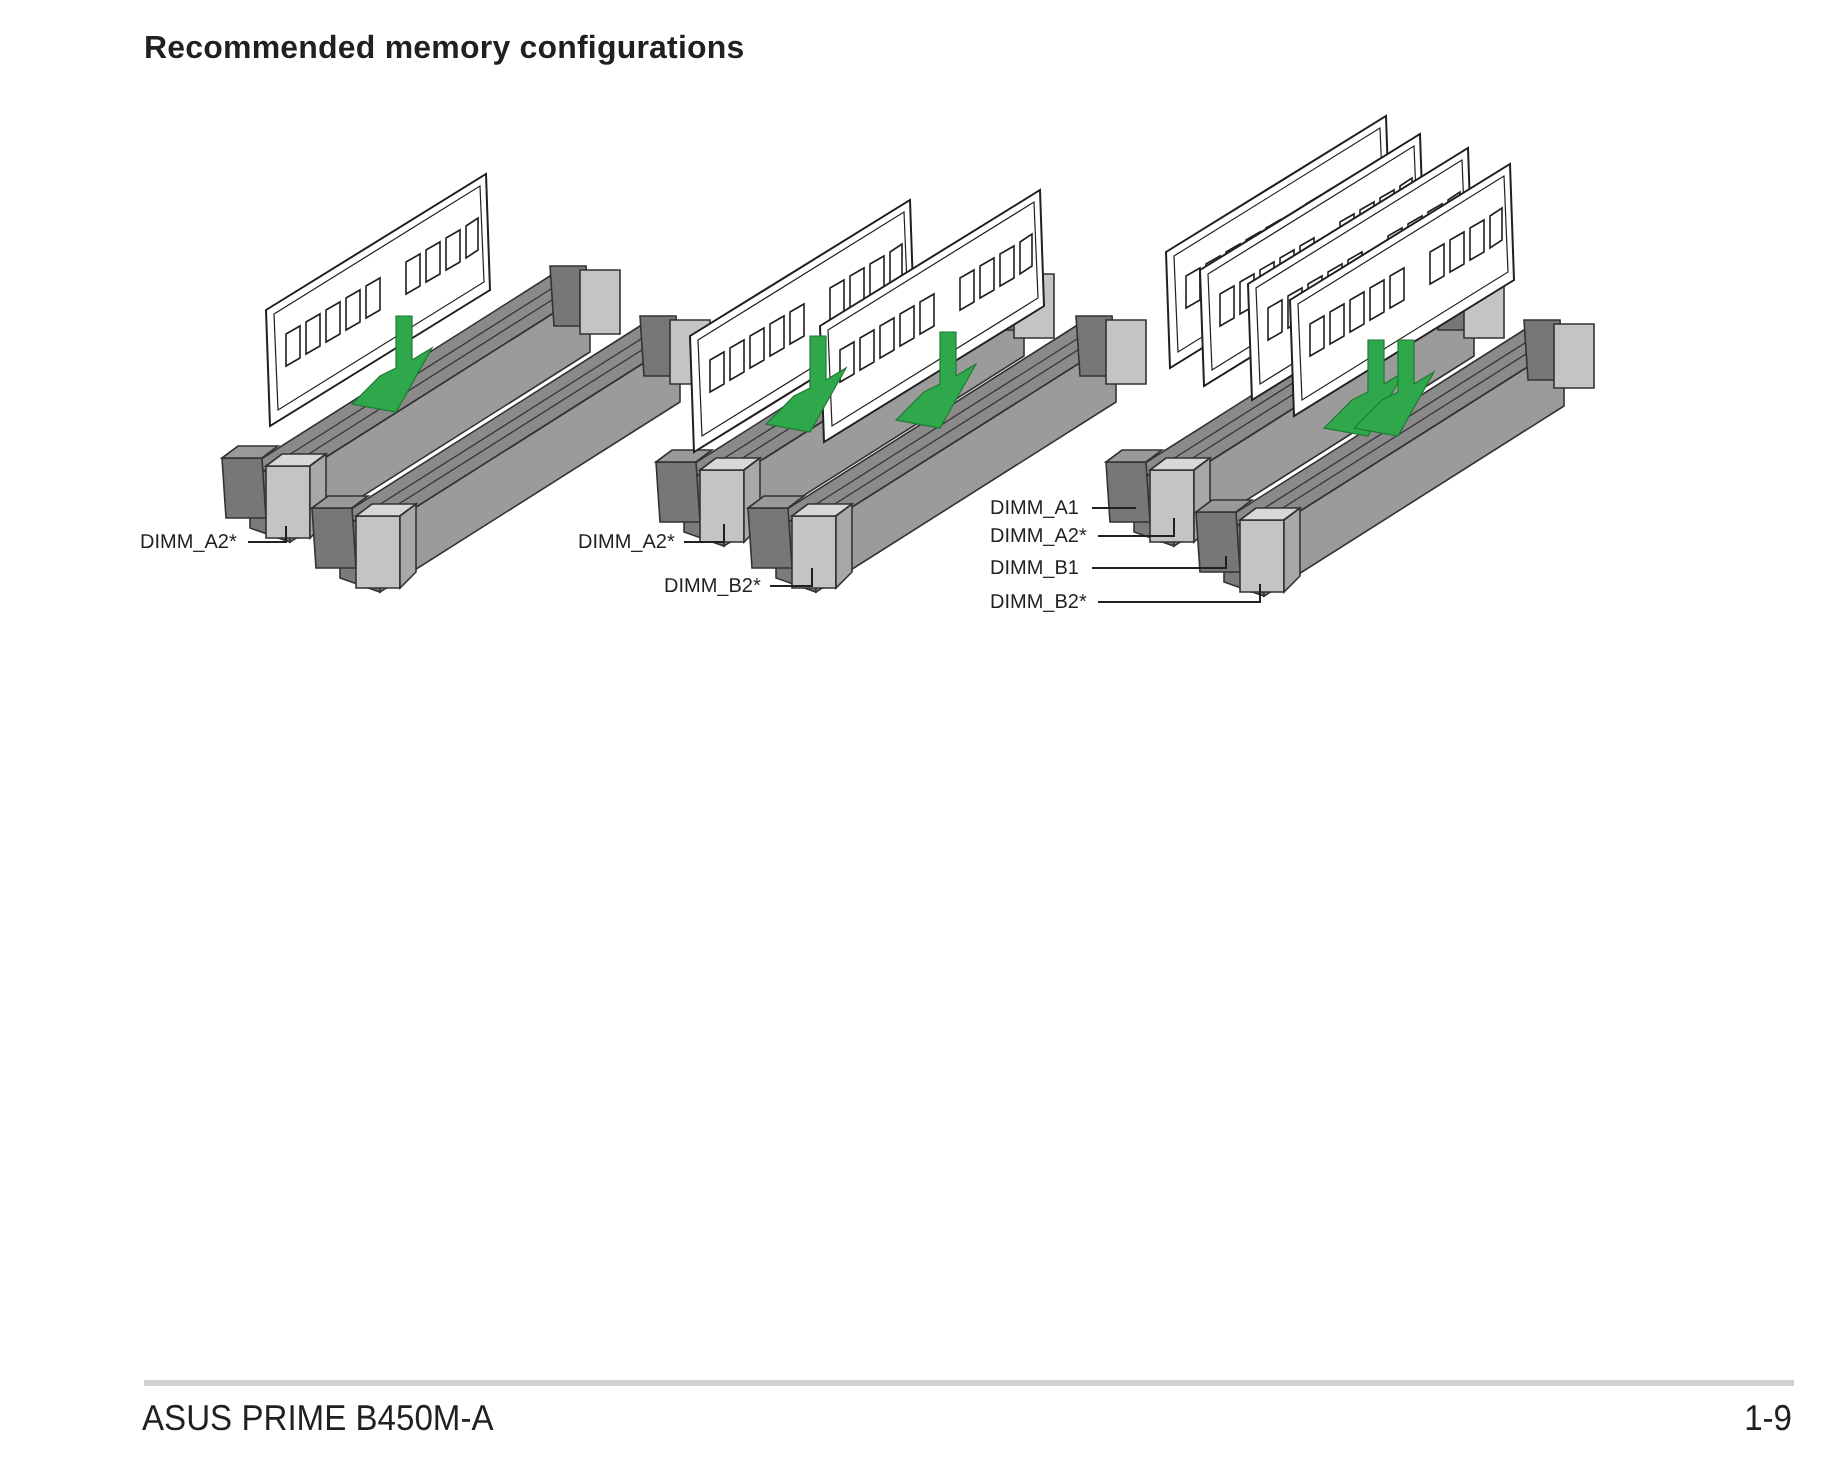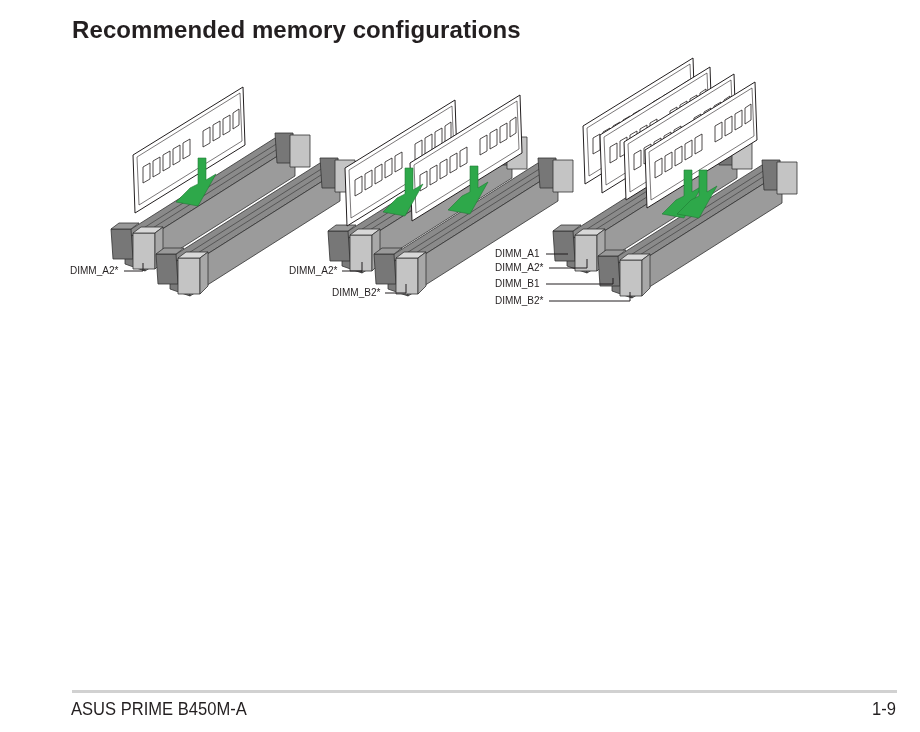--- a/index.html
+++ b/index.html
@@ -1,18 +1,18 @@
 <!DOCTYPE html>
 <html><head>
 <meta charset="utf-8">
 <style>
   html, body { margin:0; padding:0; background:#ffffff; }
   body { width:920px; height:732px; position:relative; overflow:hidden;
          font-family:"Liberation Sans", sans-serif; color:#231f20; }
-  .title { position:absolute; left:72px; top:16px; font-size:24px; font-weight:bold; letter-spacing:0.1px; }
+  .title { position:absolute; left:72px; top:16px; font-size:16px; font-weight:bold; letter-spacing:0.1px; }
   .fig { position:absolute; left:0; top:0; width:920px; height:340px; }
   .lbl { font-family:"Liberation Sans", sans-serif; font-size:10px; fill:#231f20; }
   .rule { position:absolute; left:72px; top:690px; width:825px; height:3px; background:#d1d1d1; }
   .footer-left { position:absolute; left:71px; top:699px; font-size:18px; transform:scaleX(0.92); transform-origin:left top; }
   .footer-right { position:absolute; right:24px; top:699px; font-size:18px; transform:scaleX(0.92); transform-origin:right top; }
 </style>
 </head>
 <body>
 
 <div class="title">Recommended memory configurations</div>

